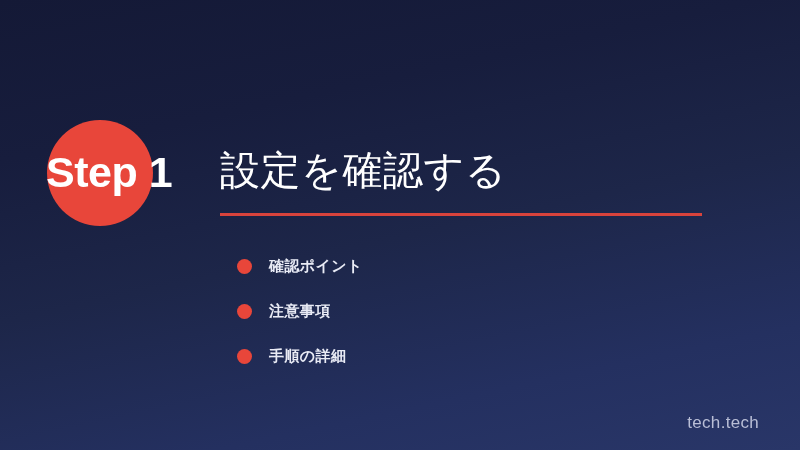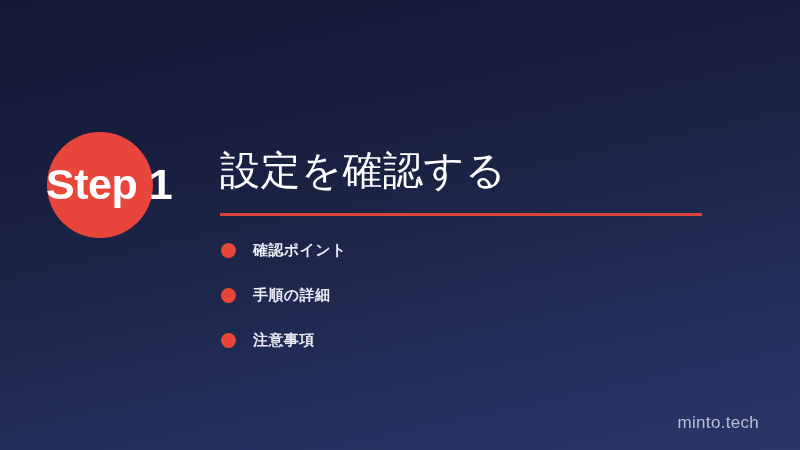--- a/index.html
+++ b/index.html
@@ -19,21 +19,21 @@
     width: 800px;
     height: 450px;
     overflow: hidden;
     background: linear-gradient(168deg, #141936 0%, #171d3d 26%, #1d2649 52%, #243060 80%, #293668 100%);
   }
 
   
   #step-badge {
     position: absolute;
     left: 47px;
-    top: 132px;
+    top: 120px;
     width: 134px;
     height: 106px;
   }
   #step-circle {
     position: absolute;
     left: 0;
     top: 0;
     width: 106px;
     height: 106px;
     border-radius: 50%;
@@ -75,21 +75,21 @@
     background: #d8433c;
   }
 
   
   #bullet-list {
     position: absolute;
     left: 221px;
     top: 238px;
     width: 460px;
     list-style: none;
-    margin: 0;
+    margin: 16px;
     padding: 0;
   }
   .bullet-item {
     position: relative;
     height: 24px;
     margin-bottom: 21px;
     display: flex;
     align-items: center;
   }
   .bullet-dot {
@@ -135,23 +135,23 @@
     <div id="title-rule"></div>
   </div>
 
   <ul id="bullet-list">
     <li class="bullet-item">
       <span class="bullet-dot"></span>
       <span class="bullet-text">確認ポイント</span>
     </li>
     <li class="bullet-item">
       <span class="bullet-dot"></span>
-      <span class="bullet-text">手順の詳細</span>
+      <span class="bullet-text">注意事項</span>
     </li>
     <li class="bullet-item">
       <span class="bullet-dot"></span>
-      <span class="bullet-text">注意事項</span>
+      <span class="bullet-text">手順の詳細</span>
     </li>
   </ul>
 
-  <div id="watermark">minto.tech</div>
+  <div id="watermark">tech.tech</div>
 
 </div>
 
 </body></html>

